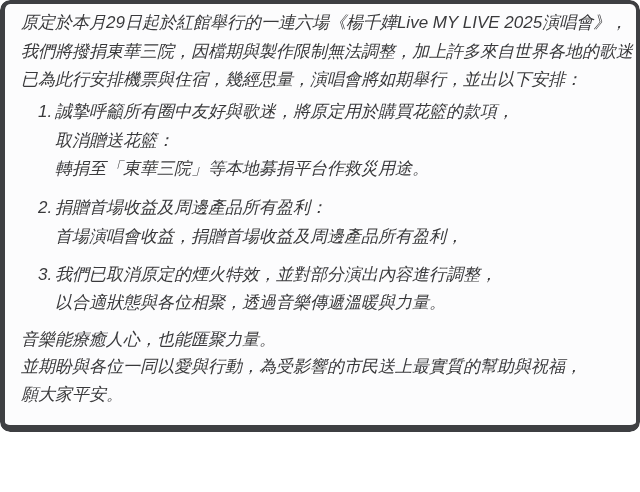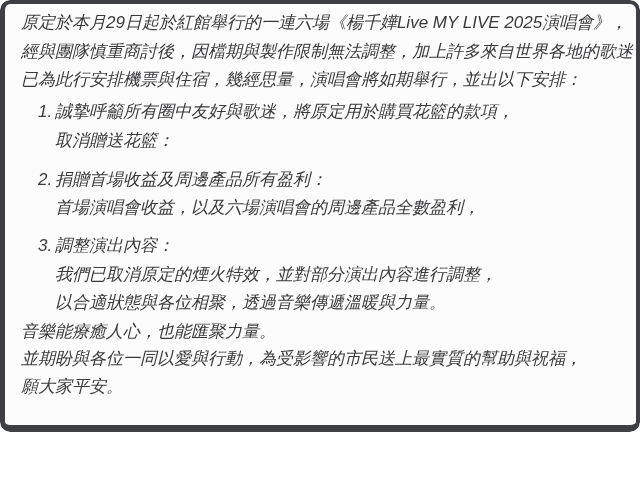--- a/index.html
+++ b/index.html
@@ -54,57 +54,57 @@
     width: 17px;
     white-space: nowrap;
   }
   .item-body {
     flex: none;
   }
   .item-1 { margin-top: 3.5px; }
   .item-2 { margin-top: 10.5px; }
   .item-3 { margin-top: 9.5px; }
   .closing {
-    margin-top: 0;
+    margin-top: 8px;
     line-height: 27.5px;
   }
 </style>
 </head>
 <body>
 
 <div class="card">
   <div class="card-frame"></div>
   <div class="content">
 
     <div class="para intro">
       <div class="line">原定於本月29日起於紅館舉行的一連六場《楊千嬅Live MY LIVE 2025演唱會》，</div>
-      <div class="line">經與團隊慎重商討後，因檔期與製作限制無法調整，加上許多來自世界各地的歌迷</div>
+      <div class="line">我們將撥捐東華三院，因檔期與製作限制無法調整，加上許多來自世界各地的歌迷</div>
       <div class="line">已為此行安排機票與住宿，幾經思量，演唱會將如期舉行，並出以下安排：</div>
     </div>
 
     <div class="item item-1">
       <span class="num">1.</span>
       <div class="item-body">
         <div class="line">誠摯呼籲所有圈中友好與歌迷，將原定用於購買花籃的款項，</div>
         <div class="line">取消贈送花籃：</div>
+        <div class="line">轉捐至「東華三院」等本地募捐平台作救災用途。</div>
       </div>
     </div>
 
     <div class="item item-2">
       <span class="num">2.</span>
       <div class="item-body">
         <div class="line">捐贈首場收益及周邊產品所有盈利：</div>
-        <div class="line">首場演唱會收益，以及六場演唱會的周邊產品全數盈利，</div>
+        <div class="line">首場演唱會收益，捐贈首場收益及周邊產品所有盈利，</div>
       </div>
     </div>
 
     <div class="item item-3">
       <span class="num">3.</span>
       <div class="item-body">
-        <div class="line">調整演出內容：</div>
         <div class="line">我們已取消原定的煙火特效，並對部分演出內容進行調整，</div>
         <div class="line">以合適狀態與各位相聚，透過音樂傳遞溫暖與力量。</div>
       </div>
     </div>
 
     <div class="para closing">
       <div class="line">音樂能療癒人心，也能匯聚力量。</div>
       <div class="line">並期盼與各位一同以愛與行動，為受影響的市民送上最實質的幫助與祝福，</div>
       <div class="line">願大家平安。</div>
     </div>

